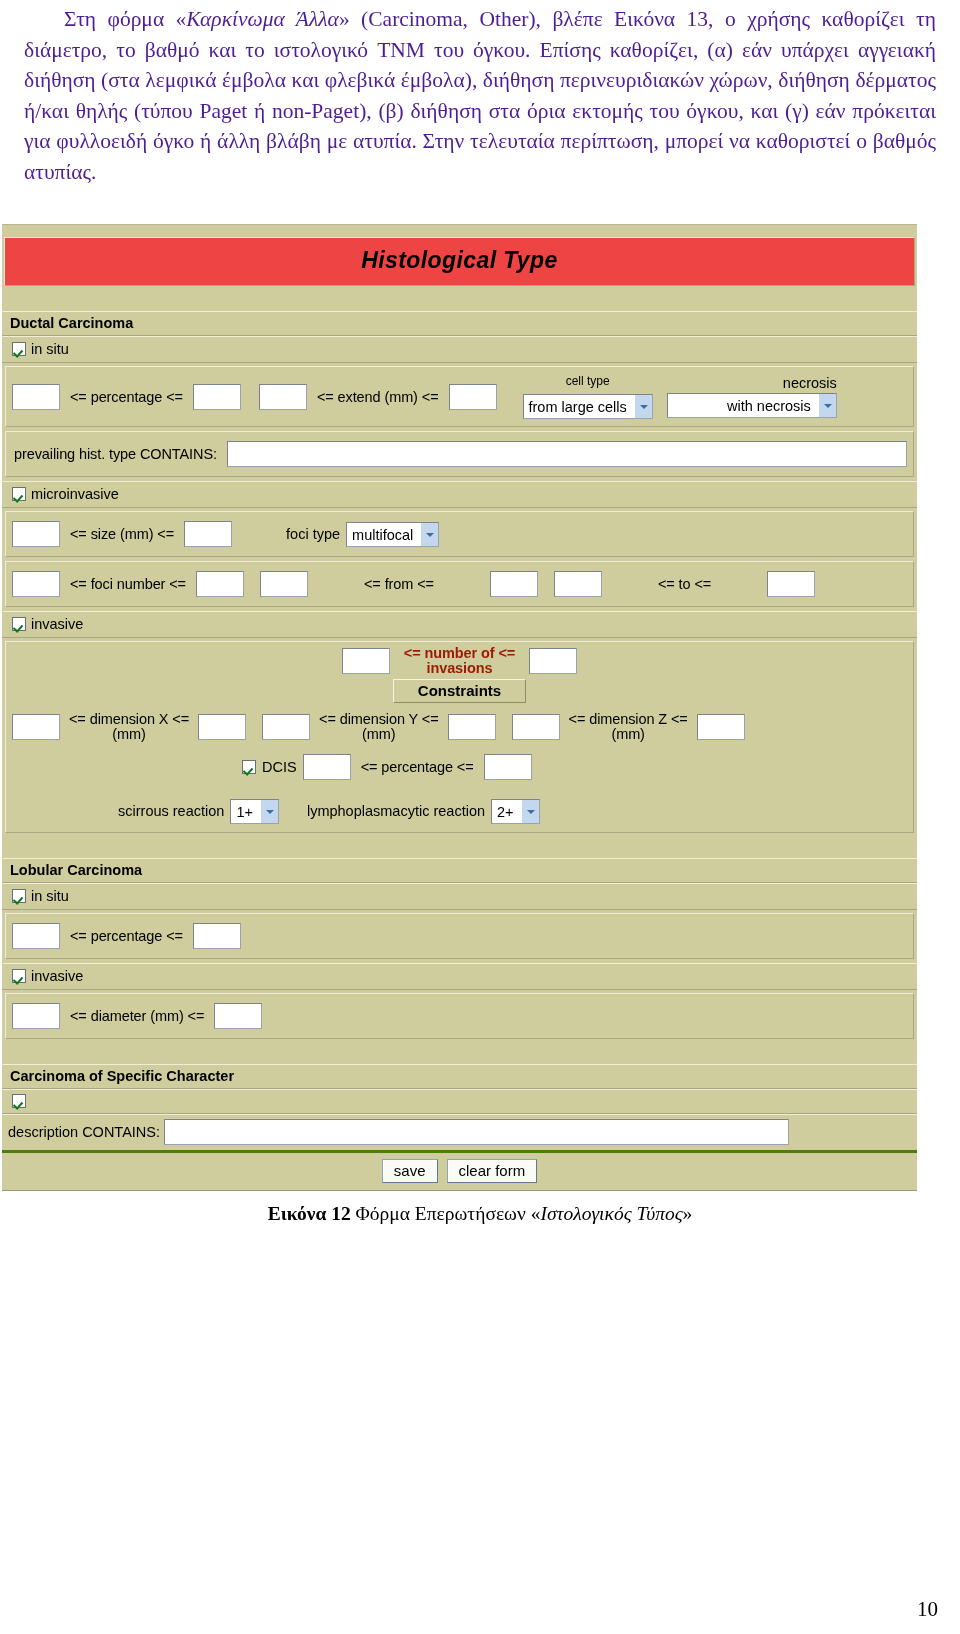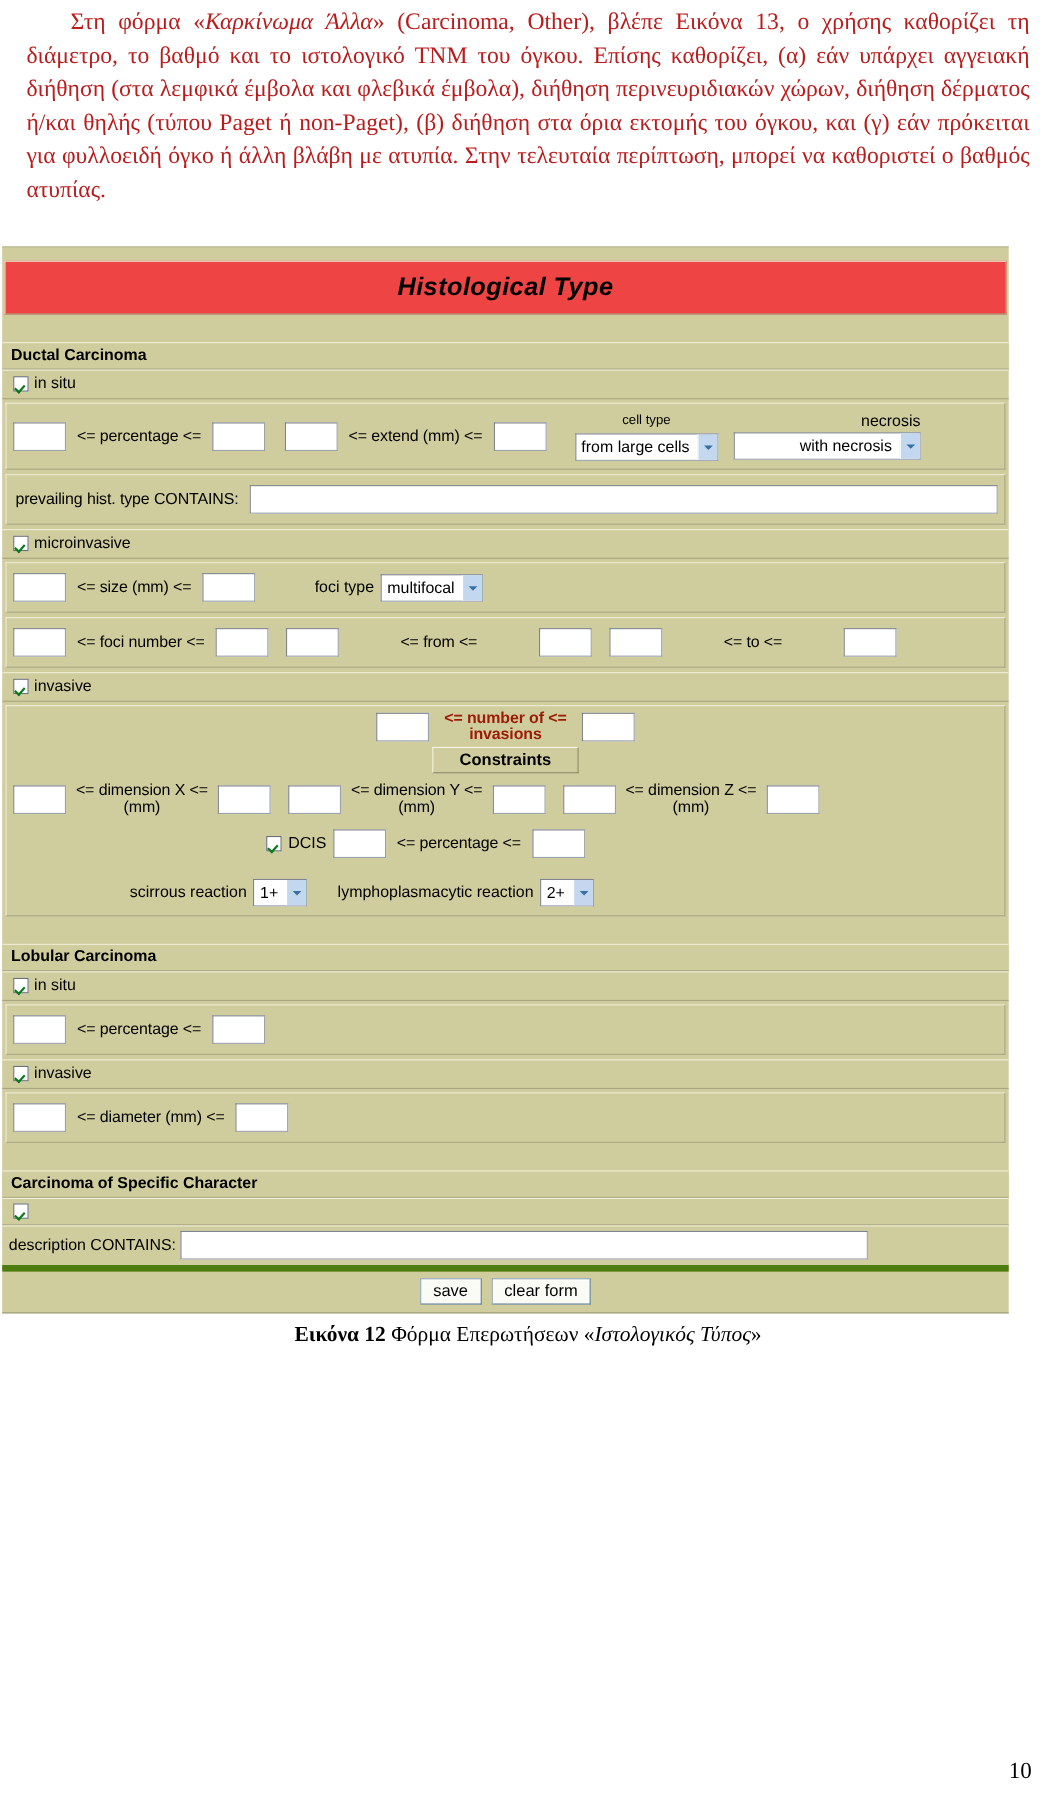--- a/index.html
+++ b/index.html
@@ -17,21 +17,21 @@
   }
 
   
   .para {
     position: absolute;
     left: 24px; top: 4px; width: 912px;
     font-family: "Liberation Serif", serif;
     font-size: 21.5px;
     line-height: 30.5px;
     text-align: justify;
-    color: #b91c1c;
+    color: #4c1d95;
     text-indent: 40px;
   }
   .para i { font-style: italic; }
 
   
   .formshot {
     position: absolute;
     left: 2px; top: 224px;
     width: 915px;
     background: #cfcc9d;
@@ -187,21 +187,21 @@
   .descrow {
     display: flex; align-items: center;
     padding: 4px 2px 5px 6px;
     border-top: 1px solid #f0eed6;
   }
   .descrow .dl { font-size: 14.5px; white-space: nowrap; }
 
   .btnrow {
     display: flex; justify-content: center; gap: 9px;
     padding: 6px 0 7px 0;
-    border-top: 6px solid #4d7c0f;
+    border-top: 3px solid #4d7c0f;
   }
   .btn {
     background: #fbfbf6;
     border: 1px solid #5d7a8e;
     border-top-color: #8fa4b4;
     border-left-color: #8fa4b4;
     box-shadow: inset 1px 1px 0 #ffffff;
     font-size: 15px;
     padding: 2px 11px 3px 11px;
     font-family: "Liberation Sans", sans-serif;

